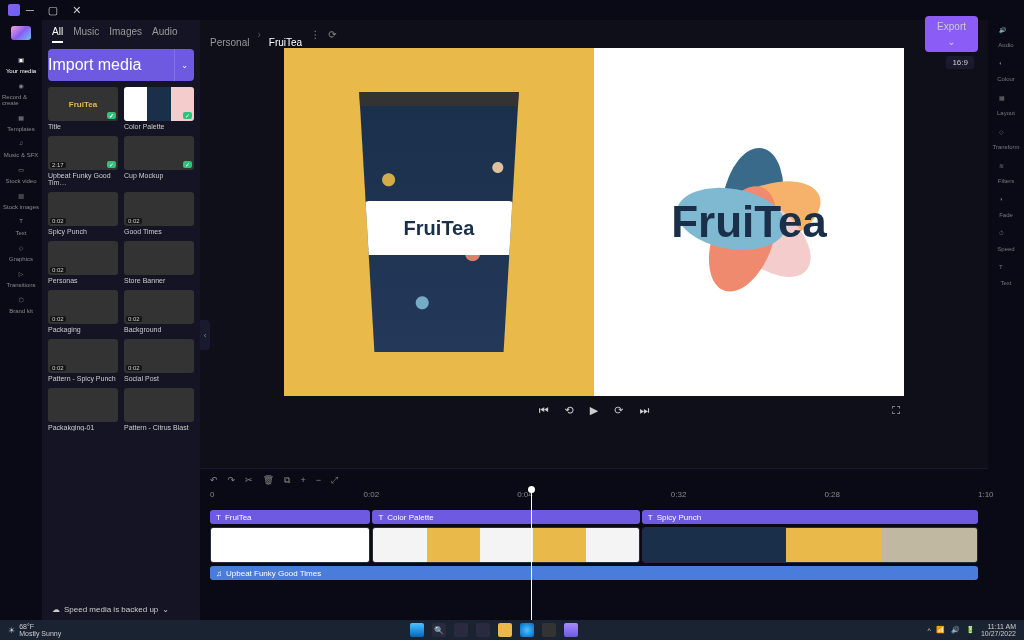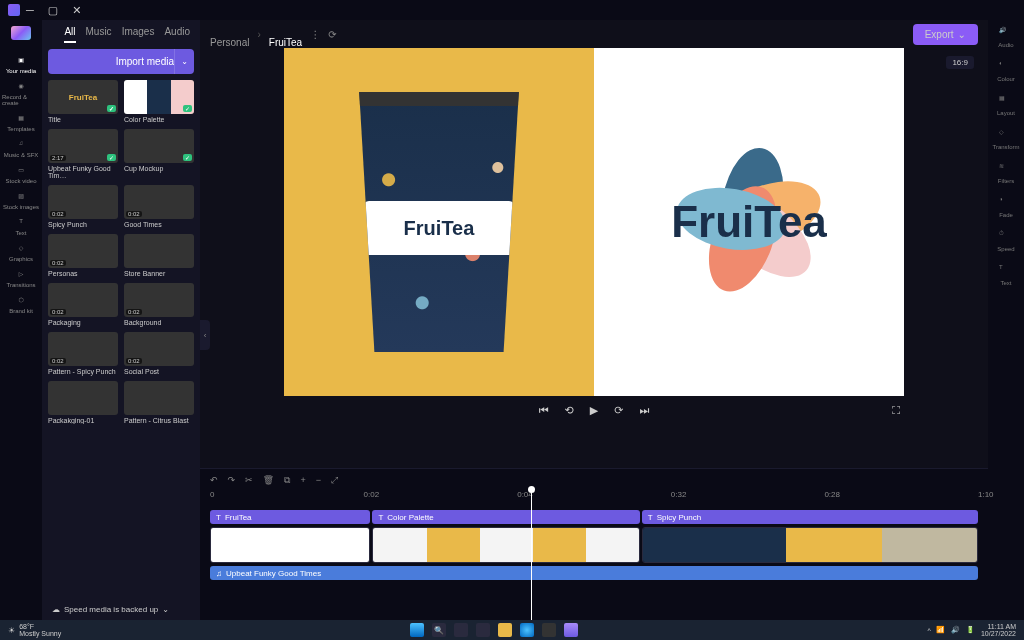--- a/index.html
+++ b/index.html
@@ -15,41 +15,41 @@
 .main { display: flex; height: calc(100% - 40px); }
 
 
 .rail { width: 42px; background: #0a0a16; display: flex; flex-direction: column; align-items: center; padding-top: 6px; gap: 10px; }
 .rail .railitem { width: 38px; display: flex; flex-direction: column; align-items: center; gap: 2px; color: #888; font-size: 6px; cursor: pointer; padding: 2px 0; border-radius: 4px; }
 .rail .railitem.active { color: #fff; }
 .rail .ico { width: 16px; height: 14px; display: flex; align-items: center; justify-content: center; }
 
 
 .panel { width: 158px; background: #141424; display: flex; flex-direction: column; padding: 6px 6px 0 6px; }
-.tabs { display: flex; gap: 10px; font-size: 10px; color: #999; margin: 0 4px 6px 4px; justify-content: flex-end; }
+.tabs { display: flex; gap: 10px; font-size: 10px; color: #999; margin: 0 4px 6px 4px; }
 .tabs .tab { cursor: pointer; padding-bottom: 4px; }
 .tabs .tab.active { color: #fff; border-bottom: 2px solid #fff; }
 .importbar { display: flex; gap: 0; margin-bottom: 6px; }
-.importbar .btn { flex: 1; background: #6d5ae0; color: #fff; font-size: 10px; padding: 7px 0; border-radius: 4px 0 0 4px; text-align: right; cursor: pointer; }
+.importbar .btn { flex: 1; background: #6d5ae0; color: #fff; font-size: 16px; padding: 7px 0; border-radius: 4px 0 0 4px; text-align: left; cursor: pointer; }
 .importbar .chev { width: 20px; background: #6d5ae0; border-left: 1px solid rgba(255,255,255,0.15); border-radius: 0 4px 4px 0; display: flex; align-items: center; justify-content: center; font-size: 8px; cursor: pointer; }
 .grid { display: grid; grid-template-columns: 1fr 1fr; gap: 6px 6px; overflow-y: auto; font-size: 7px; color: #ccc; }
 .grid .cell { display: flex; flex-direction: column; gap: 2px; cursor: pointer; }
 .grid .thumb { width: 100%; height: 34px; border-radius: 3px; position: relative; overflow: hidden; background: #333; }
 .grid .thumb .badge { position: absolute; bottom: 2px; right: 2px; background: #2ec27e; color: #fff; font-size: 6px; padding: 0 2px; border-radius: 2px; }
 .grid .thumb .dur { position: absolute; bottom: 2px; left: 2px; background: rgba(0,0,0,.6); font-size: 6px; padding: 0 2px; border-radius: 2px; }
 .backup { margin-top: auto; padding: 6px 4px; font-size: 8px; color: #ccc; display: flex; align-items: center; gap: 4px; }
 
 
 .stage { flex: 1; background: #0f0f1a; display: flex; flex-direction: column; position: relative; }
 .topbar { height: 28px; display: flex; align-items: center; padding: 0 10px; font-size: 10px; color: #ccc; gap: 8px; }
 .topbar .crumb { color: #999; margin-top: 16px; }
 .topbar .crumb.white { color: #fff; }
 .topbar .sep { color: #555; }
 .topbar .spacer { flex: 1; }
-.exportbtn { background: #8b5cf6; padding: 5px 12px; border-radius: 4px; cursor: pointer; display: flex; align-items: center; gap: 4px; font-size: 10px; }
+.exportbtn { background: #8b5cf6; padding: 5px 12px; border-radius: 4px; cursor: pointer; display: flex; align-items: center; gap: 4px; font-size: 10px; flex-direction: column; }
 .canvaswrap { flex: 1; display: flex; flex-direction: column; align-items: center; padding: 0 10px; position: relative; }
 .aspect { position: absolute; top: 8px; right: 14px; background: #1a1a2e; padding: 2px 6px; font-size: 8px; border-radius: 3px; color: #ccc; }
 .canvas { width: 620px; height: 348px; display: flex; }
 .canvas .left { flex: 1; background: #e9b949; display: flex; align-items: center; justify-content: center; }
 .canvas .right { flex: 1; background: #fff; display: flex; align-items: center; justify-content: center; position: relative; }
 .cup { width: 190px; height: 260px; background: linear-gradient(#1a2f4a,#24395a); clip-path: polygon(8% 0, 92% 0, 84% 100%, 16% 100%); position: relative; border-radius: 4px 4px 8px 8px; }
 .cup .lid { position:absolute; top:0; left:4%; width:92%; height:14px; background:#333; border-radius:3px 3px 0 0; }
 .cup .label { position: absolute; top: 42%; left: 10%; width: 80%; height: 54px; background: #fff; border-radius: 6px; display: flex; align-items: center; justify-content: center; color: #1a2f4a; font-weight: 700; font-size: 20px; }
 .cup .pattern { position:absolute; inset:14px 6% 0 6%; background: radial-gradient(circle at 20% 30%, #e9b949 6px, transparent 7px), radial-gradient(circle at 70% 60%, #f08a6e 7px, transparent 8px), radial-gradient(circle at 40% 80%, #7fb9d1 6px, transparent 7px), radial-gradient(circle at 85% 25%, #f4d1a6 5px, transparent 6px); opacity:.9; }
 .logoflower { position: relative; width: 240px; height: 200px; display: flex; align-items: center; justify-content: center; }

